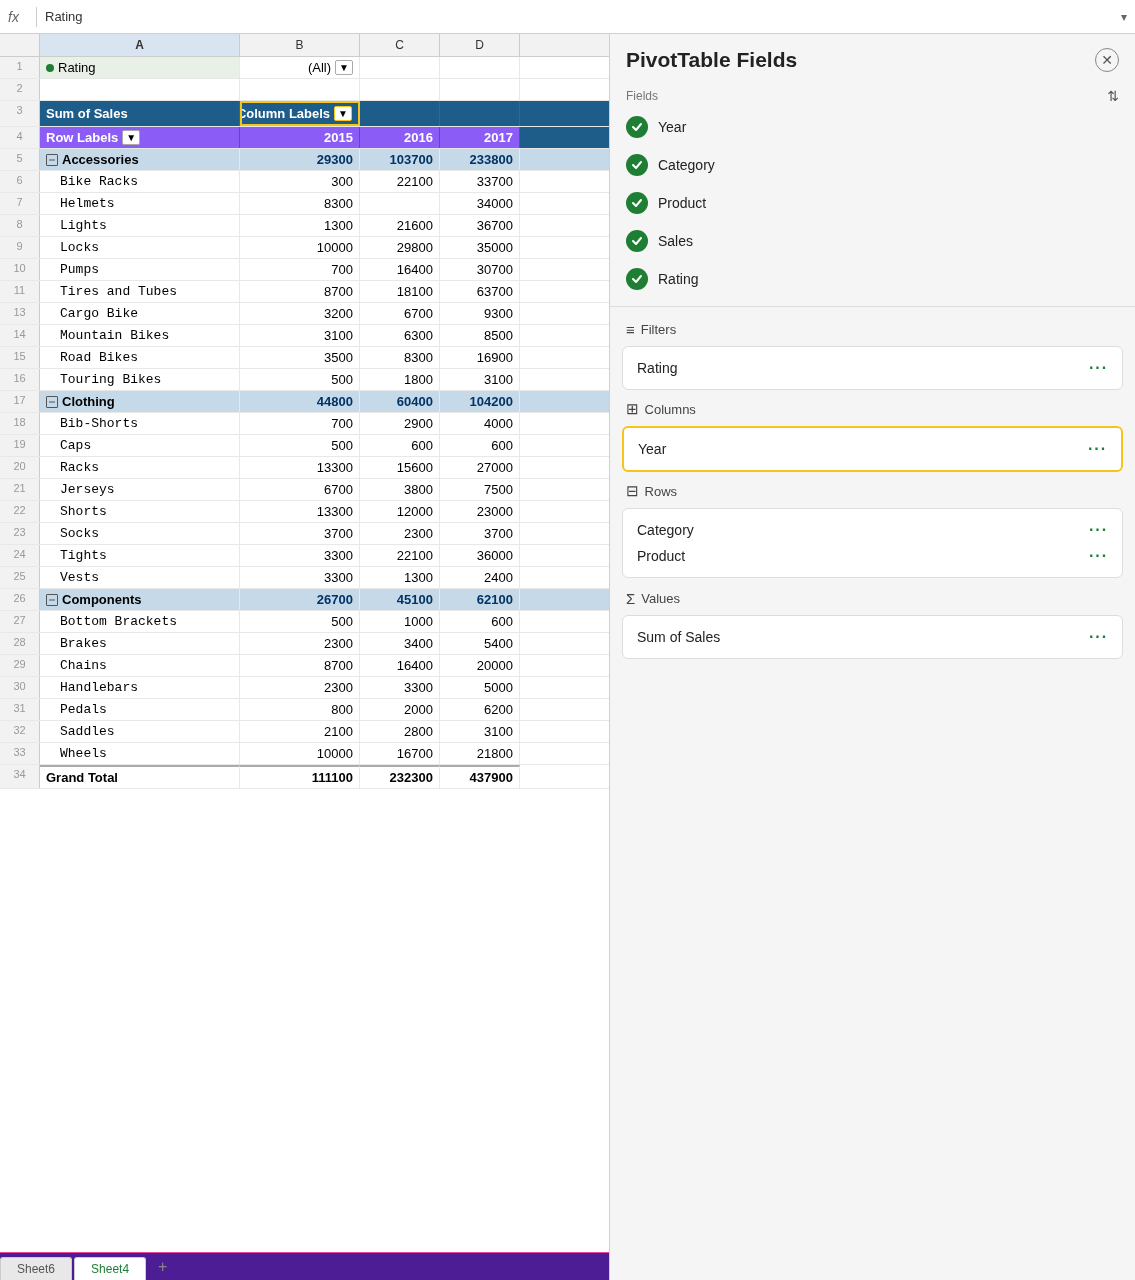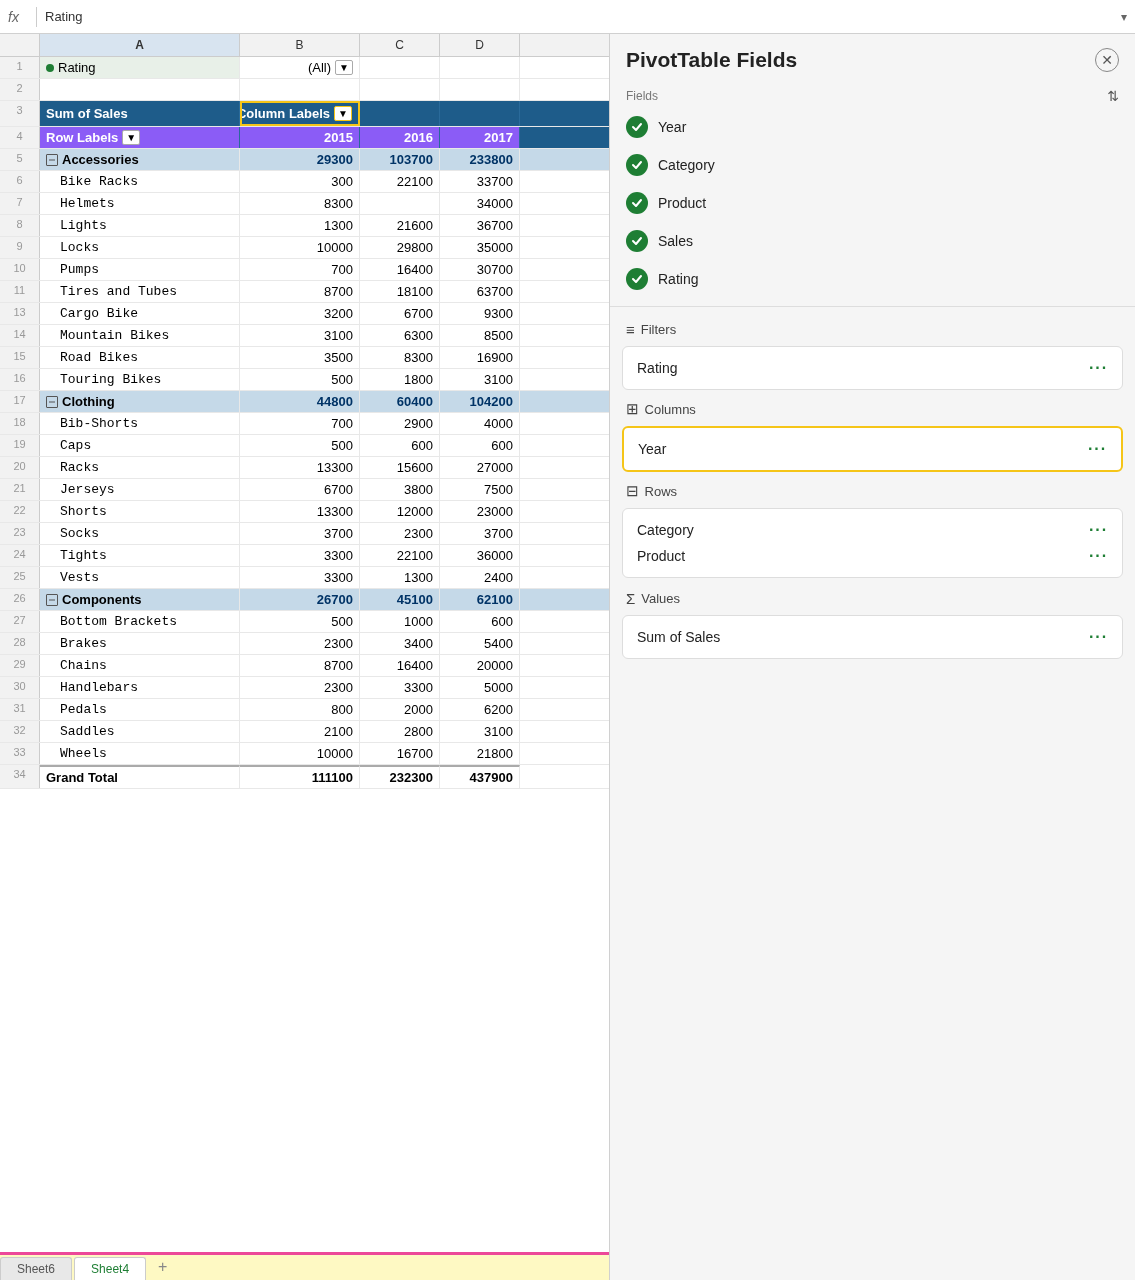--- a/index.html
+++ b/index.html
@@ -193,22 +193,22 @@
       height: 8px;
       background: #1e7e34;
       border-radius: 50%;
       display: inline-block;
       margin-right: 4px;
     }
 
     
     .sheet-tabs {
       display: flex;
-      background: #fef9c3;
-      border-top: 3px solid #ec4899;
+      background: #4c1d95;
+      border-top: 1px solid #ec4899;
       height: 28px;
       align-items: flex-end;
     }
     .sheet-tab {
       padding: 4px 16px;
       border: 1px solid #ccc;
       border-bottom: none;
       background: #e8e8e8;
       cursor: pointer;
       font-size: 12px;

